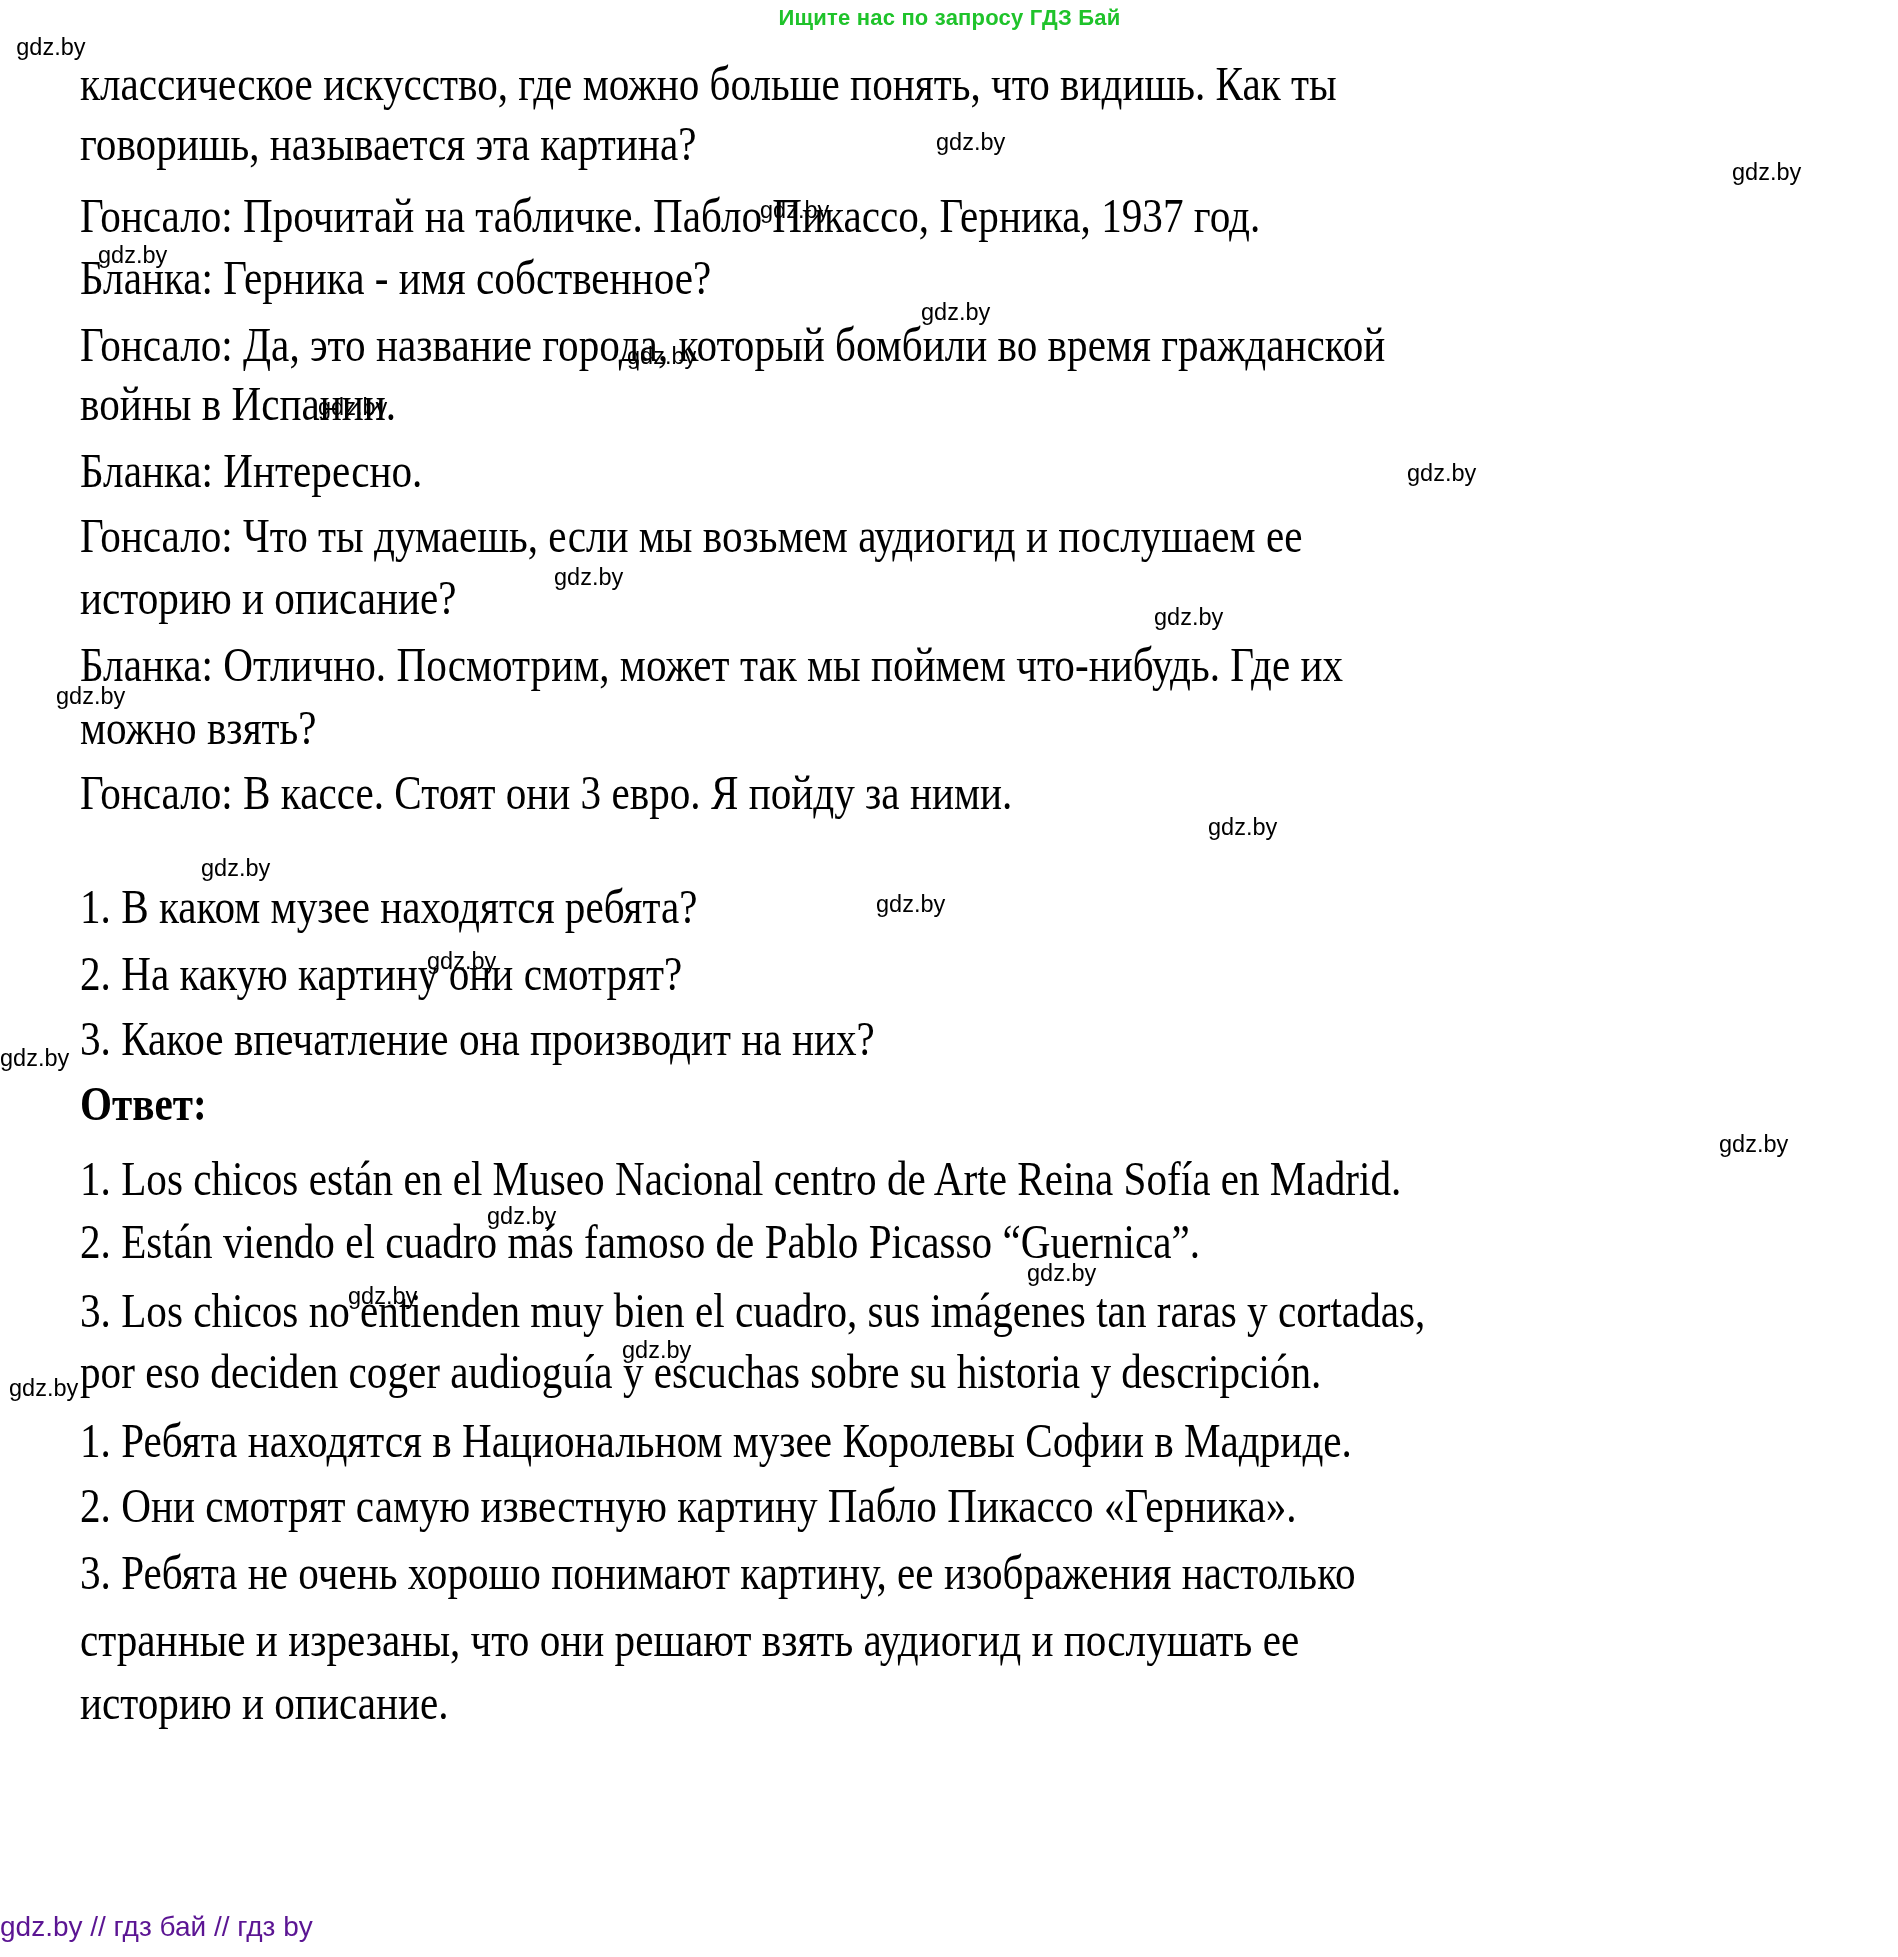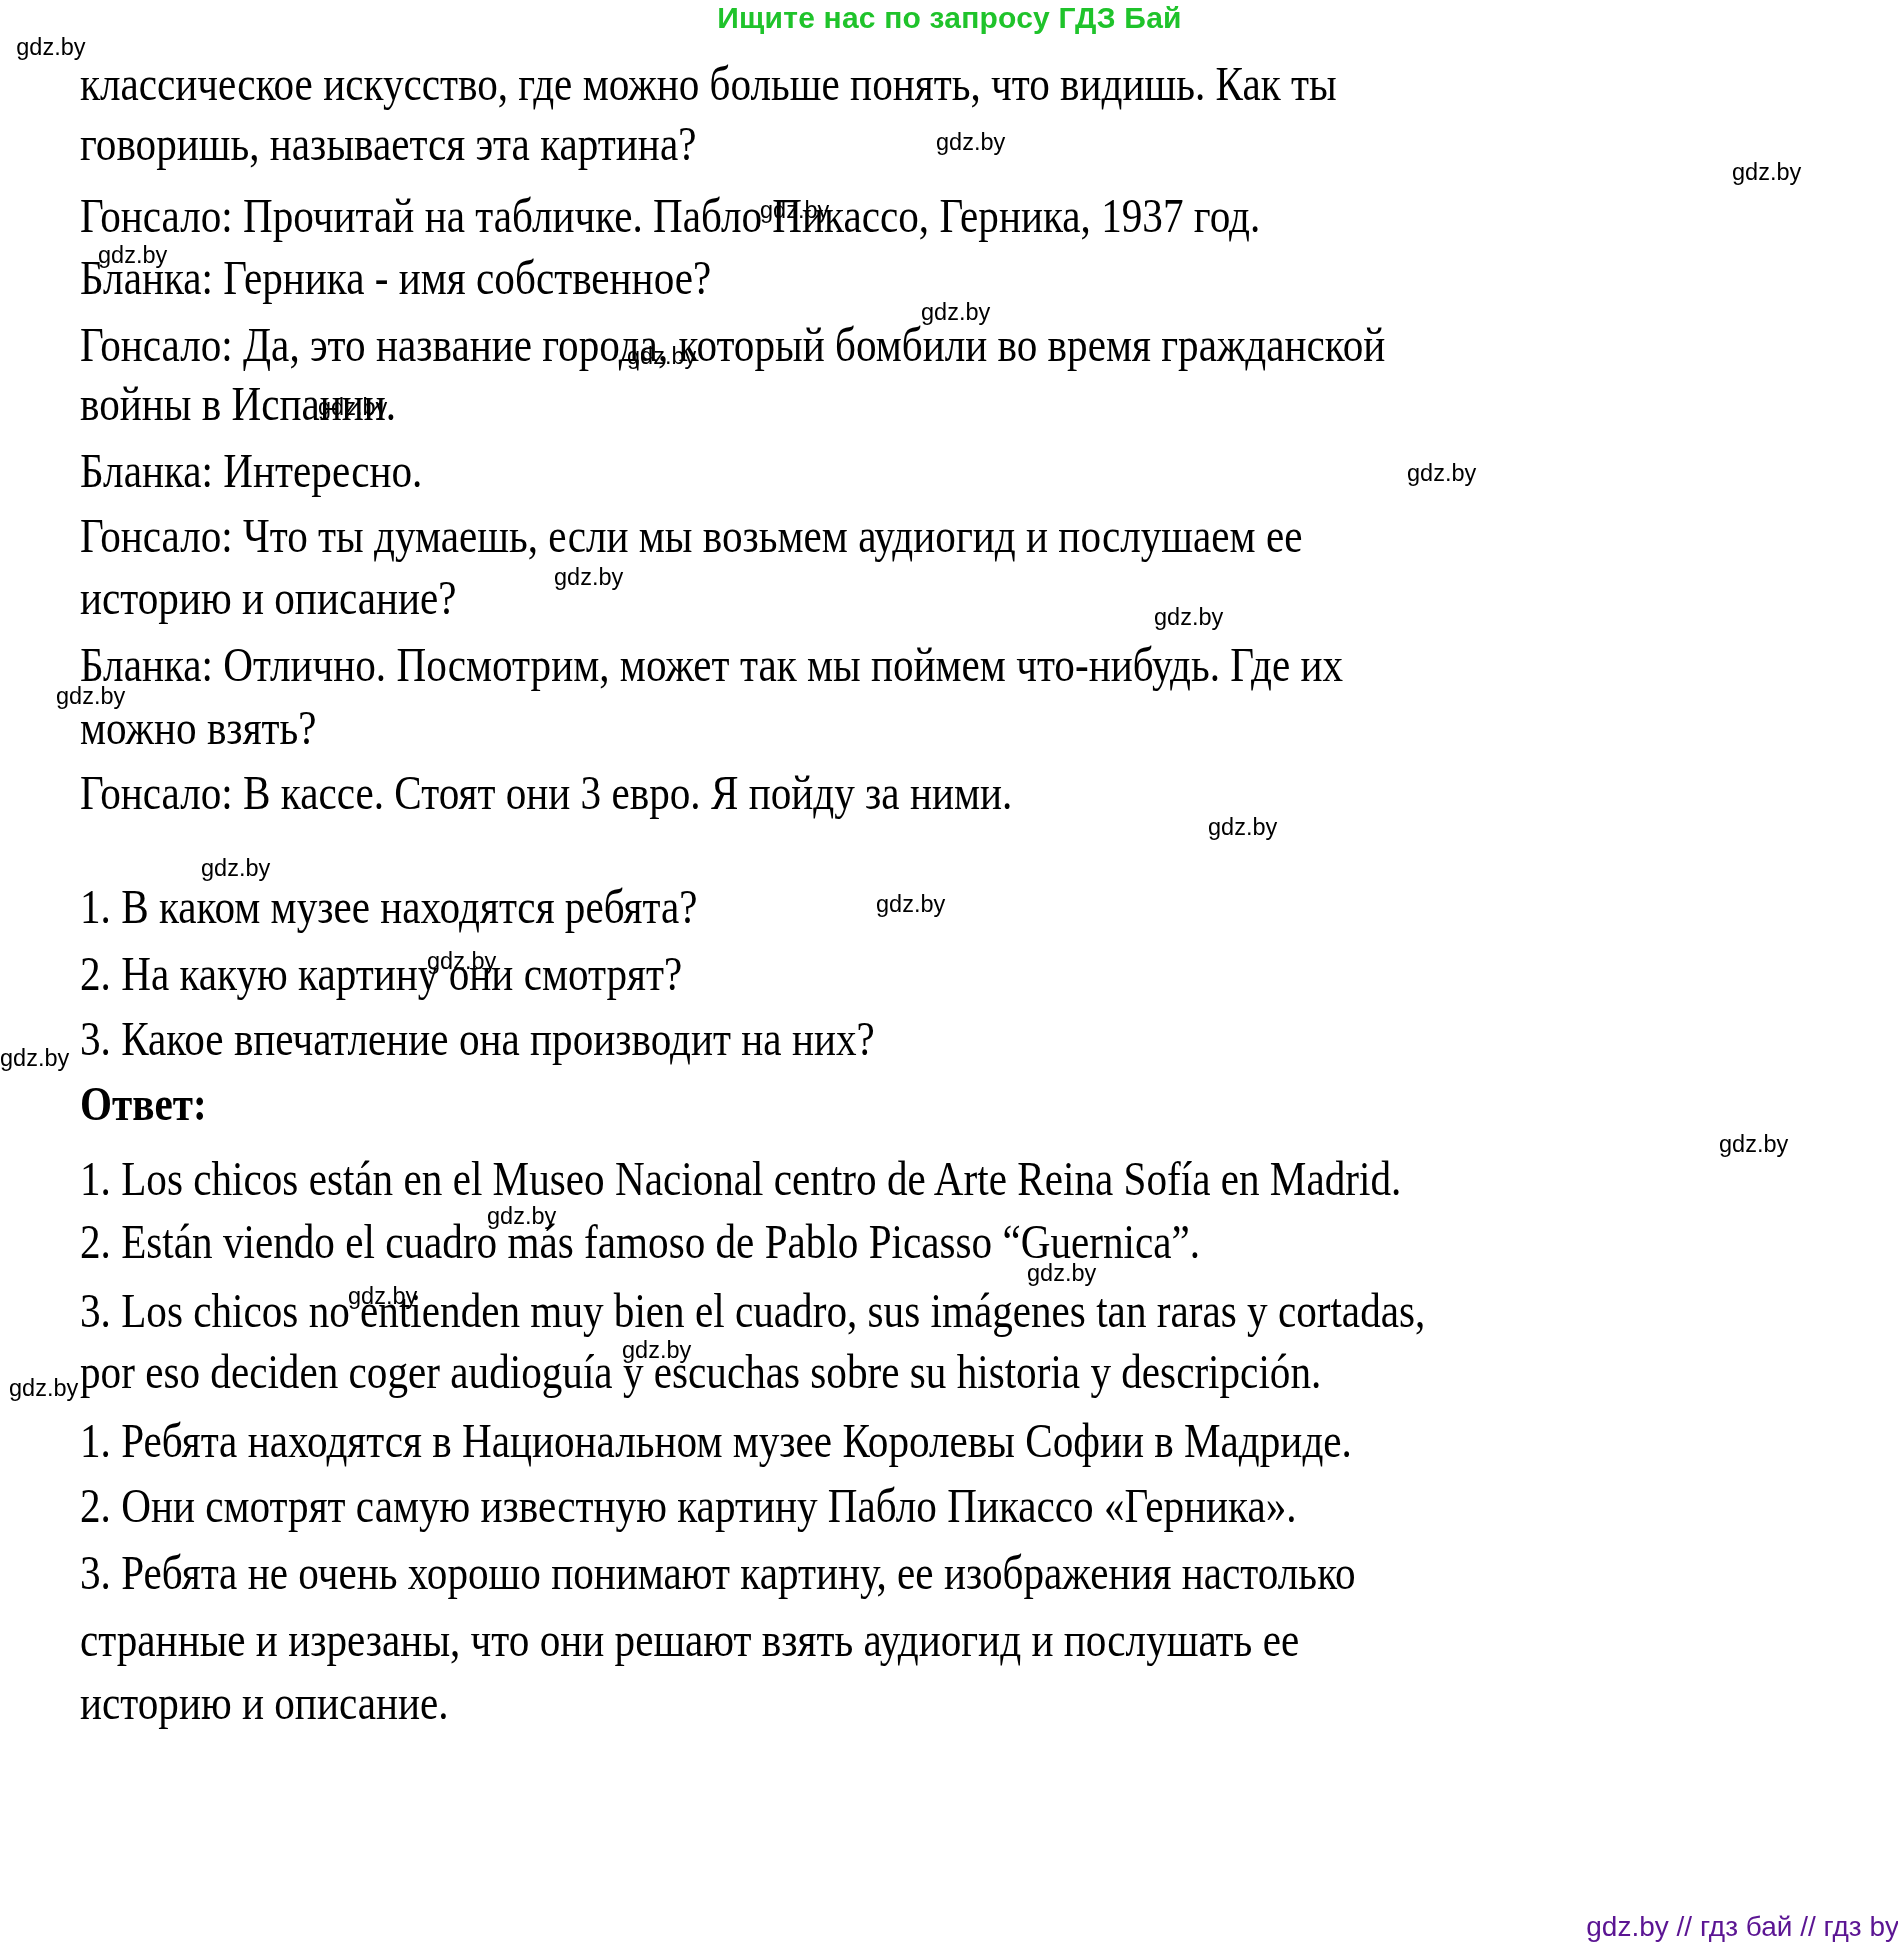--- a/index.html
+++ b/index.html
@@ -23,21 +23,21 @@
     top: 0;
     left: 0;
     width: 1899px;
     height: 36px;
     display: flex;
     align-items: center;
     justify-content: center;
   }
   .promo-banner .promo-text {
     font-family: "Liberation Sans", "DejaVu Sans", sans-serif;
-    font-size: 30px;
+    font-size: 22px;
     font-weight: 700;
     color: #1fc32b;
     letter-spacing: 0.2px;
     white-space: nowrap;
   }
 
   
   .doc {
     position: absolute;
     top: 41px;
@@ -67,21 +67,21 @@
     white-space: nowrap;
     pointer-events: none;
   }
 
   
   .footer {
     position: absolute;
     left: 0;
     top: 1911px;
     width: 1899px;
-    text-align: right;
+    text-align: left;
   }
   .footer .footer-text {
     font-family: "Liberation Sans", "DejaVu Sans", sans-serif;
     font-size: 28px;
     font-weight: 400;
     color: #5b1593;
     white-space: nowrap;
   }
 </style>
 </head>

